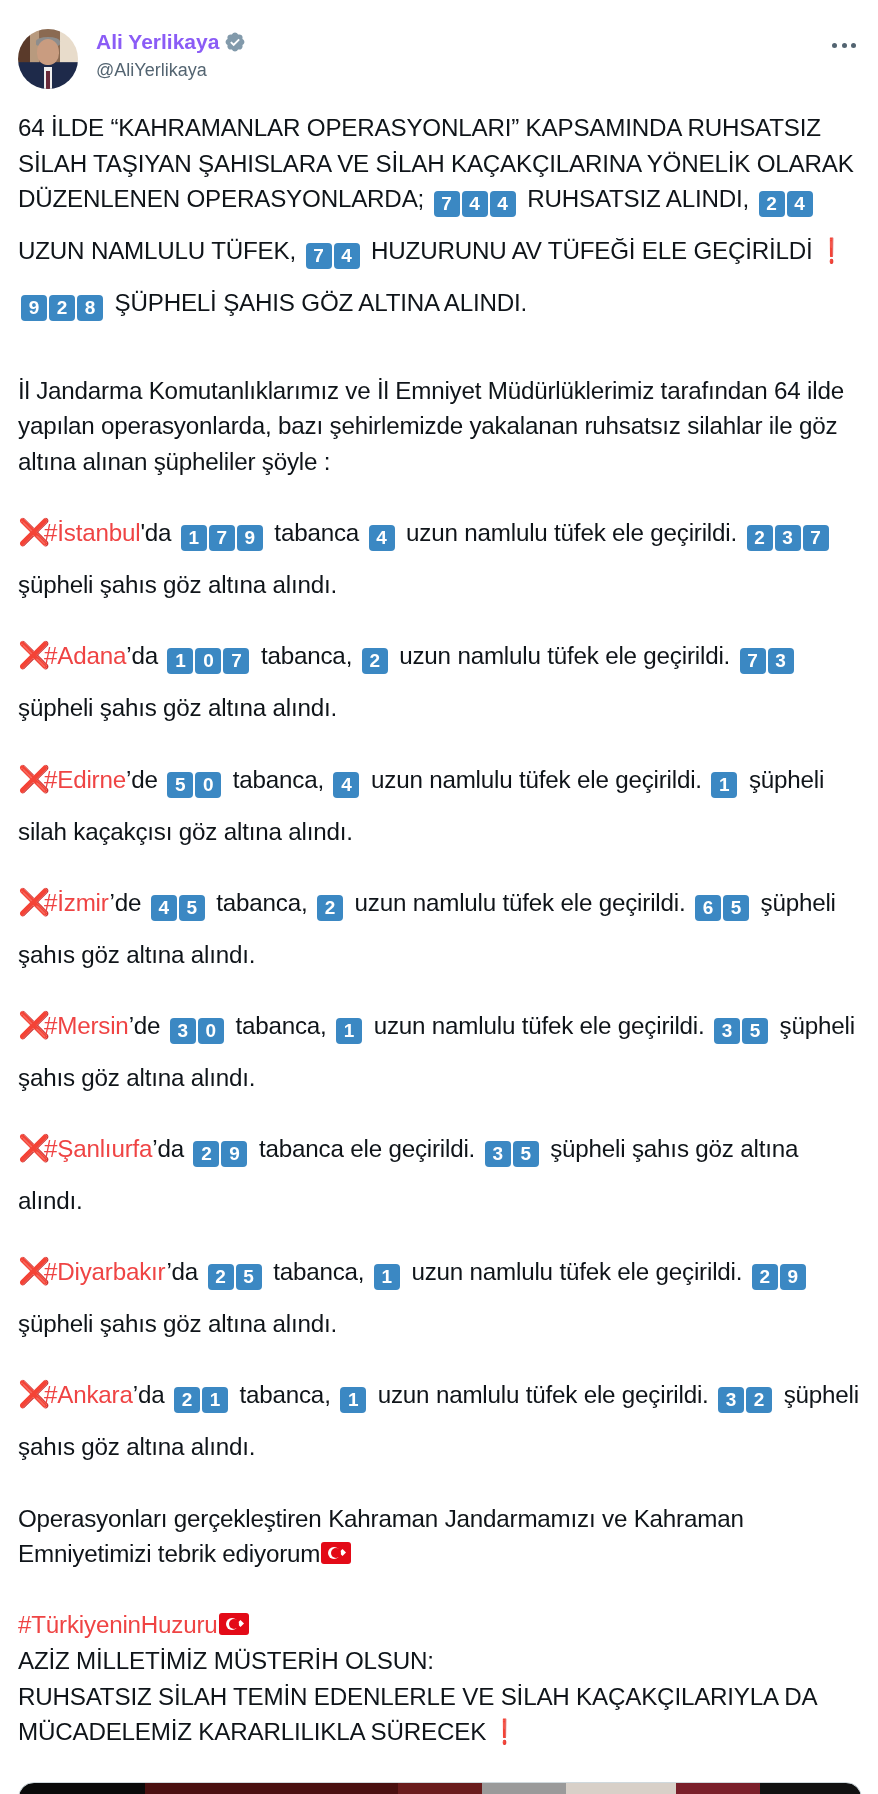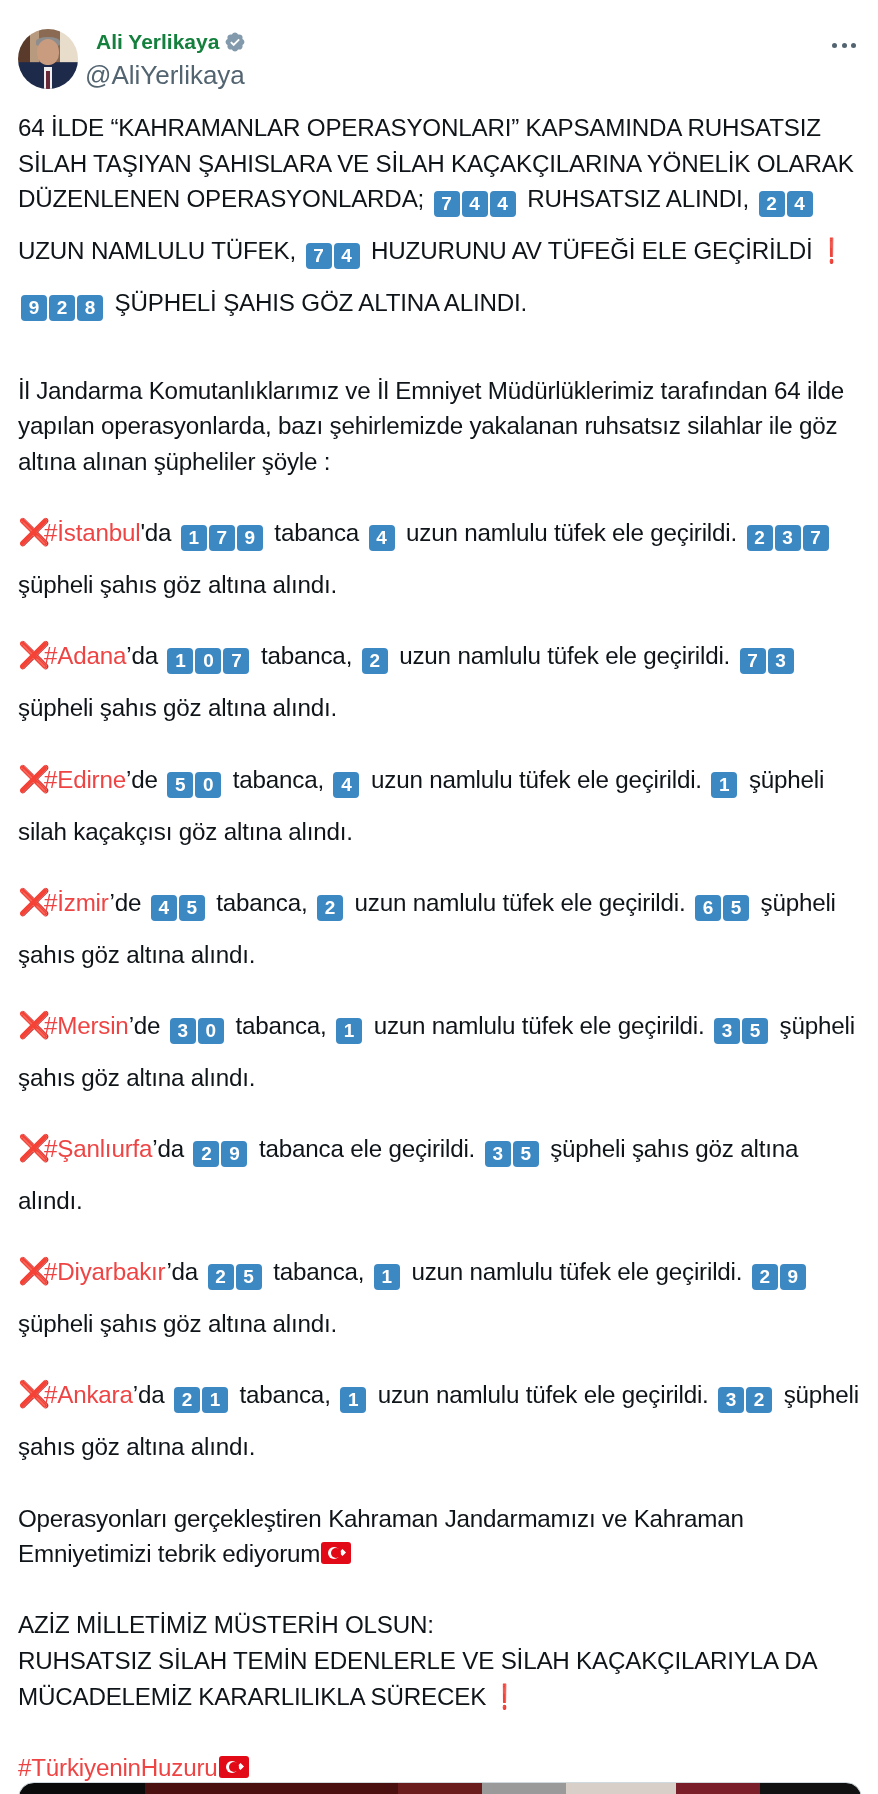--- a/index.html
+++ b/index.html
@@ -7,23 +7,23 @@
   .header { position:absolute; left:18px; top:29px; right:18px; height:62px; }
   .avatar { position:absolute; left:0; top:0; width:60px; height:60px; border-radius:50%; overflow:hidden;
     background: radial-gradient(circle at 50% 38%, #d9b79c 0 16%, transparent 17%),
                 linear-gradient(180deg, transparent 0 55%, #1e2a4a 56% 100%),
                 linear-gradient(90deg, #5a3a2a 0 20%, #b89a7e 20% 35%, #8a6a52 35% 70%, #e8dccb 70% 100%); }
   .avatar .shirt { position:absolute; left:26px; top:38px; width:8px; height:22px; background:#efefef; }
   .avatar .tie { position:absolute; left:28px; top:42px; width:4px; height:18px; background:#6a2a3a; }
   .avatar .head { position:absolute; left:19px; top:10px; width:22px; height:26px; border-radius:50% 50% 45% 45%; background:#c99c80; }
   .avatar .hair { position:absolute; left:18px; top:8px; width:24px; height:9px; border-radius:50% 50% 20% 20%; background:#8d8d8d; }
   .name-row { position:absolute; left:78px; top:1px; display:flex; align-items:center; gap:5px; }
-  .name { font-weight:bold; font-size:21px; color:#15803d; }
+  .name { font-weight:bold; font-size:21px; color:#8b5cf6; }
   .verified { width:22px; height:22px; }
-  .handle { position:absolute; left:67px; top:31px; font-size:26px; color:#536471; }
+  .handle { position:absolute; left:78px; top:31px; font-size:18px; color:#536471; }
   .more { position:absolute; right:4px; top:6px; width:24px; height:20px; display:flex; align-items:center; justify-content:space-between; }
   .more span { width:5px; height:5px; border-radius:50%; background:#536471; display:block; }
 
   .body { position:absolute; left:18px; top:110px; width:846px; font-size:24.2px; line-height:35.6px; letter-spacing:-0.2px; }
   .p { margin:0 0 35.6px 0; white-space:normal; }
   .p.tight { margin-bottom:0; }
   .tag { color:#ef4444; }
   .kc { display:inline-block; width:26px; height:26px; border-radius:4px; background:#3b88c3; color:#fff; font-weight:bold;
         font-size:19px; line-height:26px; text-align:center; vertical-align:-3px; margin:0 1px; letter-spacing:0; }
   .kcg { display:inline-block; margin:0 4px 16px 2px; }
@@ -84,18 +84,18 @@
       <p class="p"><span class="x">❌</span><a class="tag">#Edirne</a><span>’de</span> <span class="kcg"><span class="kc">5</span><span class="kc">0</span></span> <span>tabanca,</span> <span class="kcg"><span class="kc">4</span></span> <span>uzun namlulu tüfek ele geçirildi.</span> <span class="kcg"><span class="kc">1</span></span> <span>şüpheli silah kaçakçısı göz altına alındı.</span></p>
       <p class="p"><span class="x">❌</span><a class="tag">#İzmir</a><span>’de</span> <span class="kcg"><span class="kc">4</span><span class="kc">5</span></span> <span>tabanca,</span> <span class="kcg"><span class="kc">2</span></span> <span>uzun namlulu tüfek ele geçirildi.</span> <span class="kcg"><span class="kc">6</span><span class="kc">5</span></span> <span>şüpheli şahıs göz altına alındı.</span></p>
       <p class="p"><span class="x">❌</span><a class="tag">#Mersin</a><span>’de</span> <span class="kcg"><span class="kc">3</span><span class="kc">0</span></span> <span>tabanca,</span> <span class="kcg"><span class="kc">1</span></span> <span>uzun namlulu tüfek ele geçirildi.</span> <span class="kcg"><span class="kc">3</span><span class="kc">5</span></span> <span>şüpheli şahıs göz altına alındı.</span></p>
       <p class="p"><span class="x">❌</span><a class="tag">#Şanlıurfa</a><span>’da</span> <span class="kcg"><span class="kc">2</span><span class="kc">9</span></span> <span>tabanca ele geçirildi.</span> <span class="kcg"><span class="kc">3</span><span class="kc">5</span></span> <span>şüpheli şahıs göz altına alındı.</span></p>
       <p class="p"><span class="x">❌</span><a class="tag">#Diyarbakır</a><span>’da</span> <span class="kcg"><span class="kc">2</span><span class="kc">5</span></span> <span>tabanca,</span> <span class="kcg"><span class="kc">1</span></span> <span>uzun namlulu tüfek ele geçirildi.</span> <span class="kcg"><span class="kc">2</span><span class="kc">9</span></span> <span>şüpheli şahıs göz altına alındı.</span></p>
       <p class="p"><span class="x">❌</span><a class="tag">#Ankara</a><span>’da</span> <span class="kcg"><span class="kc">2</span><span class="kc">1</span></span> <span>tabanca,</span> <span class="kcg"><span class="kc">1</span></span> <span>uzun namlulu tüfek ele geçirildi.</span> <span class="kcg"><span class="kc">3</span><span class="kc">2</span></span> <span>şüpheli şahıs göz altına alındı.</span></p>
     </div>
 
   <p class="p"><span>Operasyonları gerçekleştiren Kahraman Jandarmamızı ve Kahraman Emniyetimizi tebrik ediyorum</span><span class="flag"><i></i></span></p>
 
+  <p class="p tight"><a class="tag">#TürkiyeninHuzuru</a><span class="flag"><i></i></span></p>
+
   <p class="p"><span>AZİZ MİLLETİMİZ MÜSTERİH OLSUN:</span><br><span>RUHSATSIZ SİLAH TEMİN EDENLERLE VE SİLAH KAÇAKÇILARIYLA DA MÜCADELEMİZ KARARLILIKLA SÜRECEK</span><span class="excl">❗</span></p>
-
-  <p class="p tight"><a class="tag">#TürkiyeninHuzuru</a><span class="flag"><i></i></span></p>
 </div>
 
 <div class="media"></div>
 
 </body></html>

